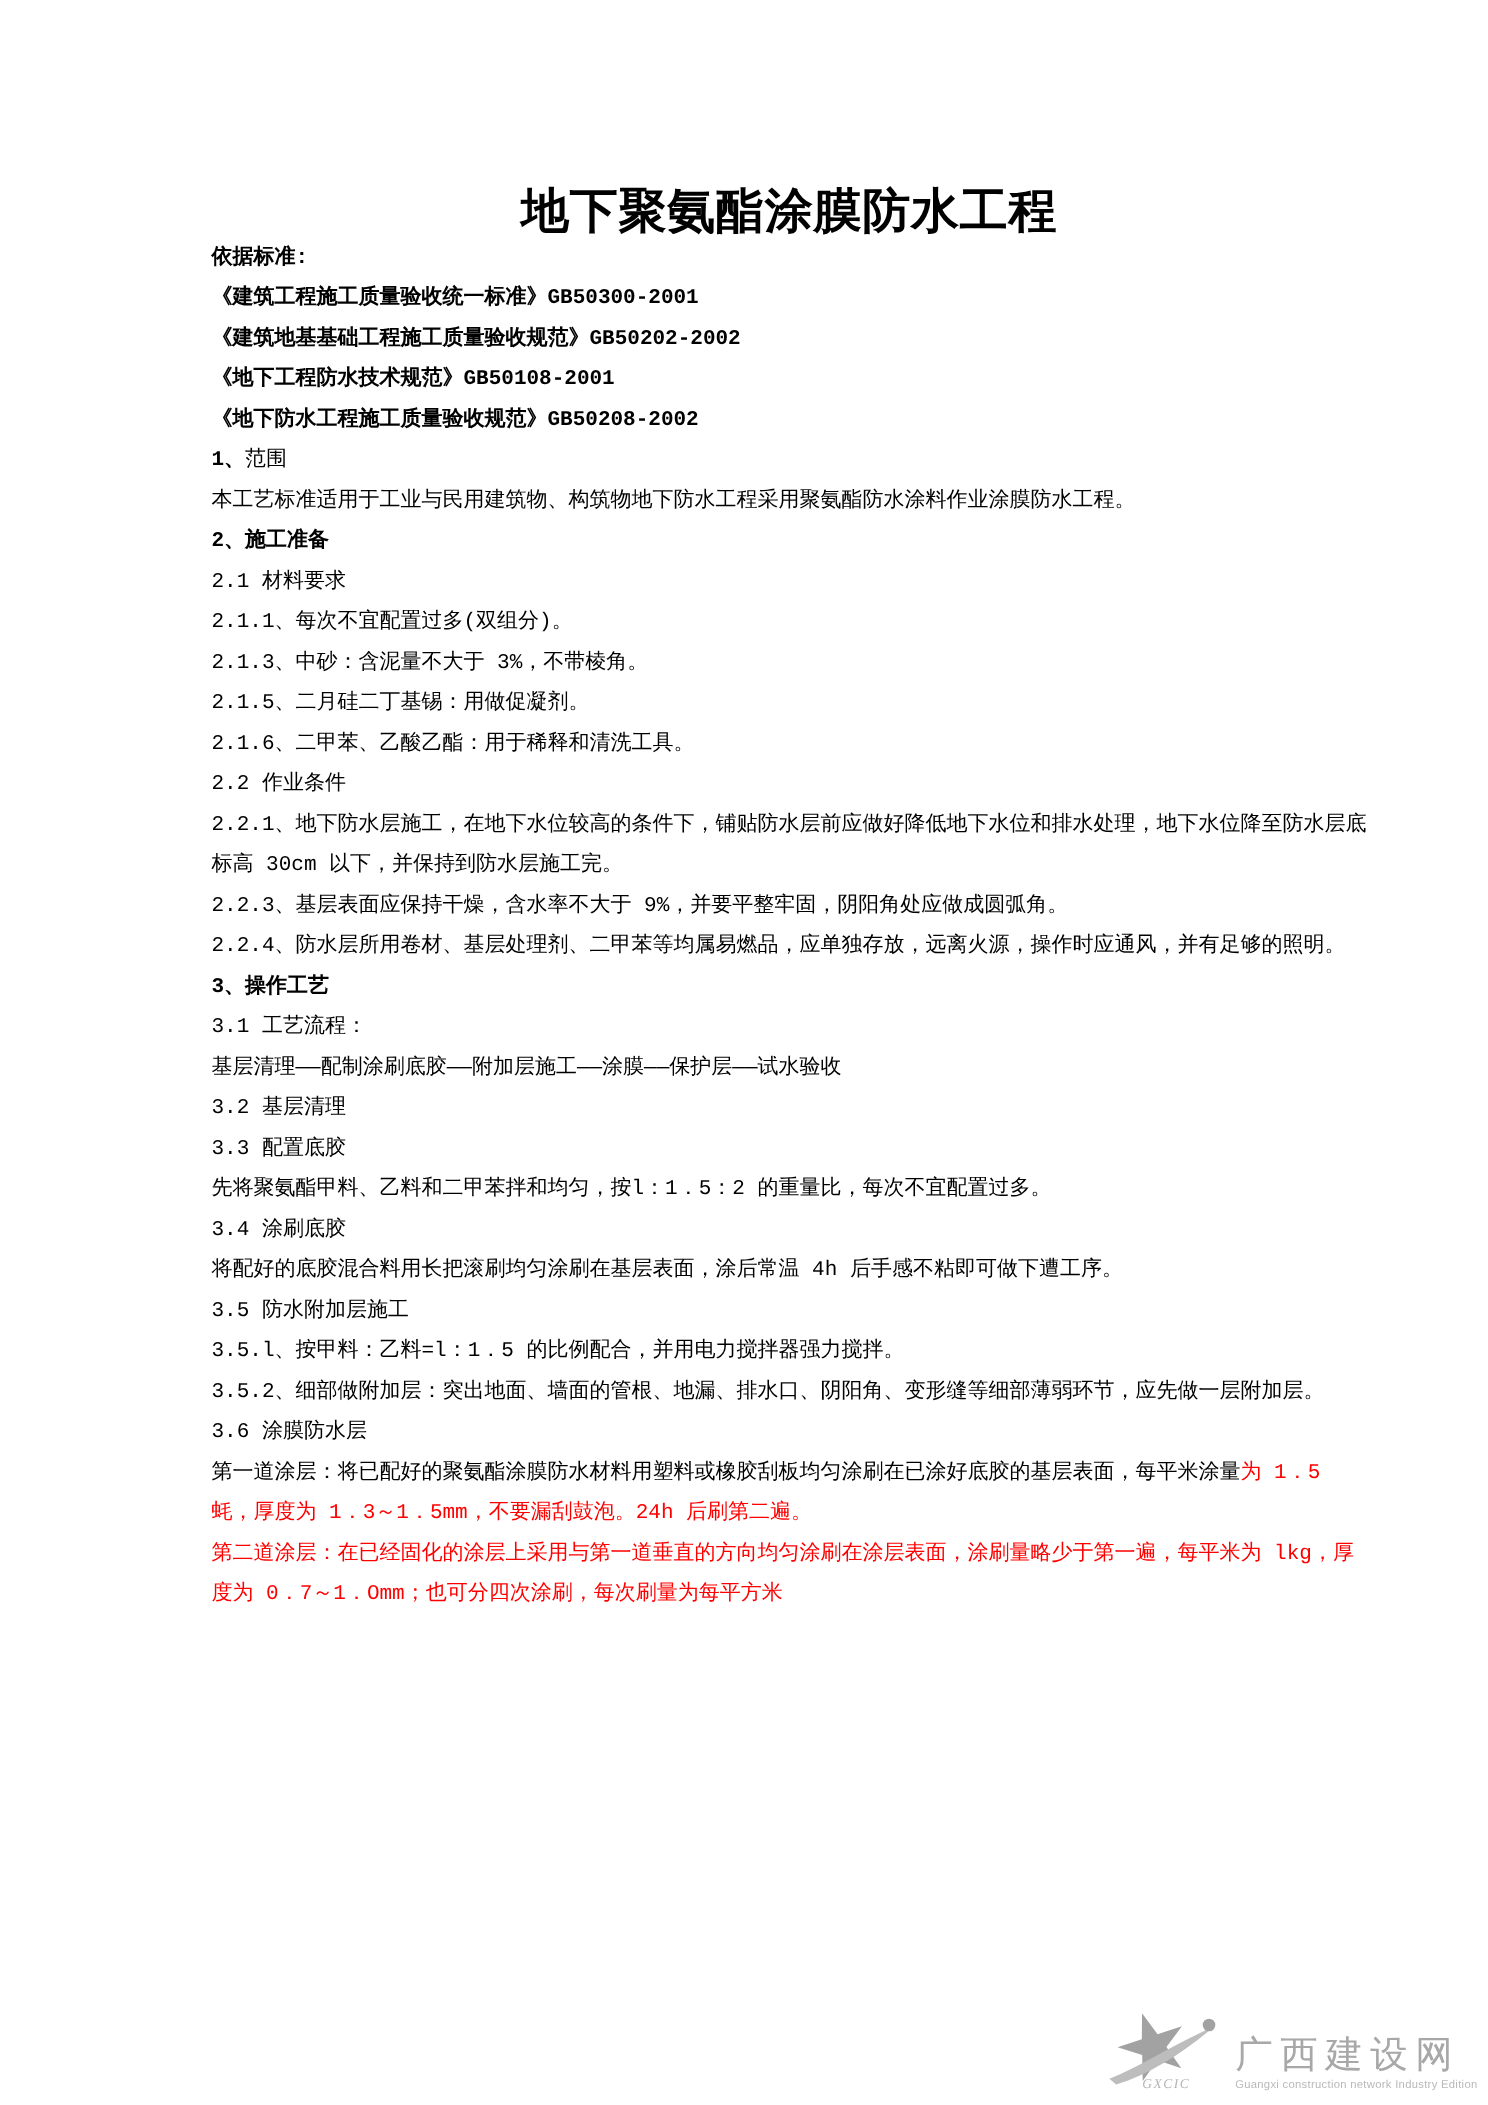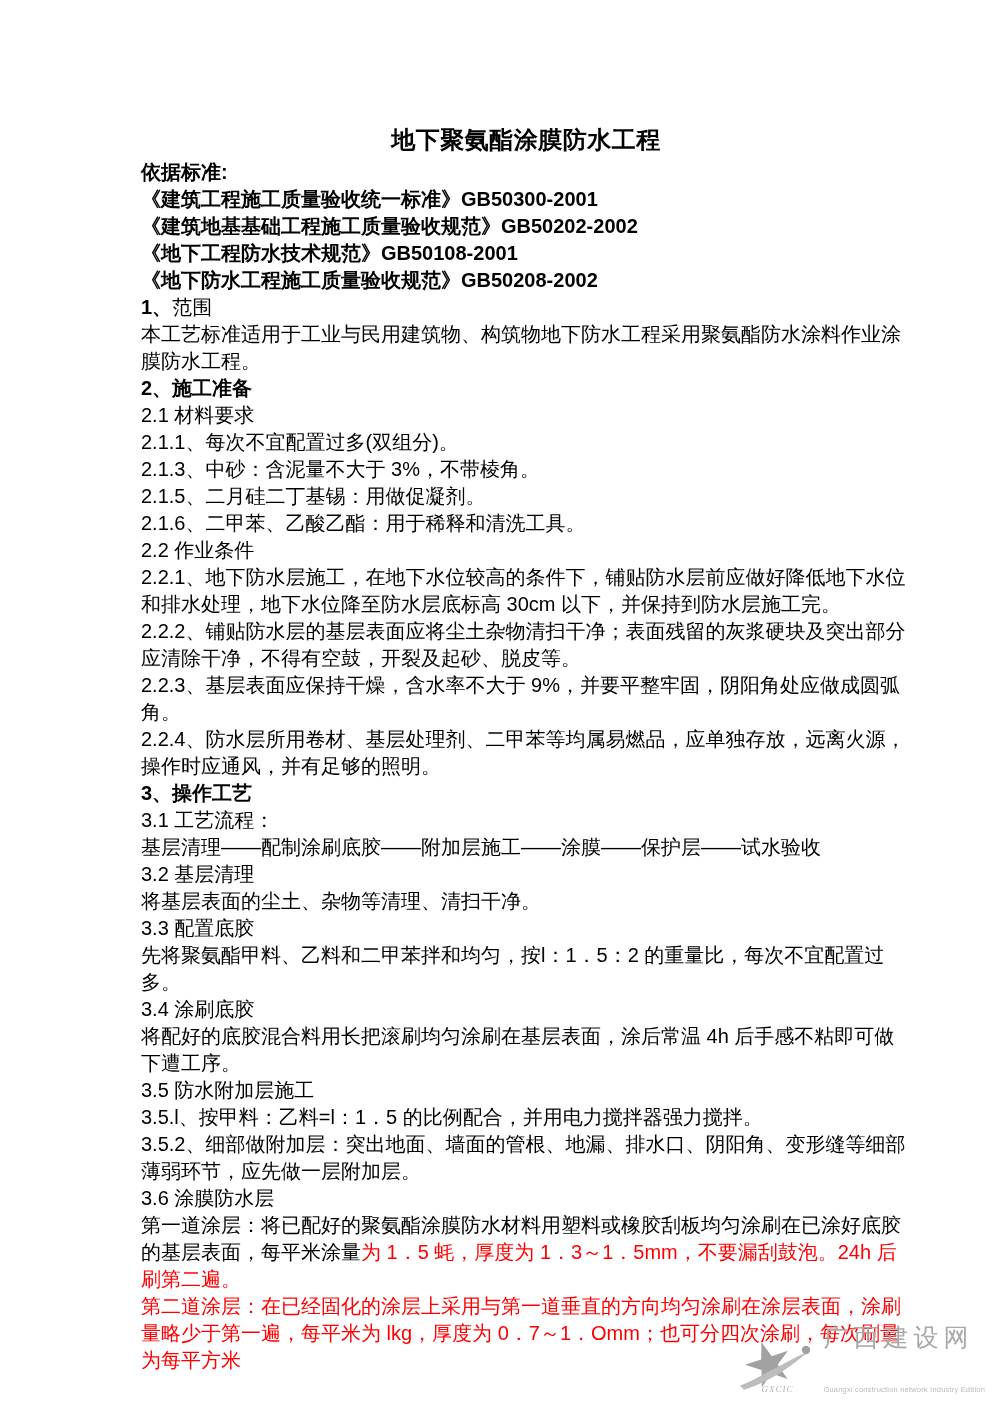--- a/index.html
+++ b/index.html
@@ -15,33 +15,34 @@
     font-family:"Liberation Sans","DejaVu Sans",sans-serif;
     color:#000000;
   }
   .sheet{
     position:absolute;
     left:141px;top:124px;
     width:770px;
   }
   .doc-title{
     margin:0 0 3px 0;
-    font-size:24px;
+    font-size:32px;
     font-weight:bold;
     line-height:32px;
     text-align:center;
     color:#000;
     letter-spacing:0.5px;
   }
   .doc-body .line{
     margin:0;
-    font-size:20px;
+    font-size:14px;
     line-height:27px;
     color:#000;
     word-break:break-all;
+    font-family:Liberation Mono, monospace;
   }
   .doc-body .line .bold{font-weight:bold;}
   .doc-body .line .red{color:var(--red);}
   
   .watermark{
     position:absolute;
     right:7px;bottom:9px;
     display:flex;
     align-items:flex-end;
     gap:4px;
@@ -71,21 +72,20 @@
     letter-spacing:5px;
     color:var(--wm);
     white-space:nowrap;
   }
   .wm-sub{
     font-size:7.5px;
     line-height:9px;
     color:#b9b9b9;
     letter-spacing:0.2px;
     white-space:nowrap;
-    margin-top:32px;
   }
 </style>
 </head>
 <body>
 
 <div class="sheet">
   <h1 class="doc-title">地下聚氨酯涂膜防水工程</h1>
   <div class="doc-body">
       <p class="line"><span class="bold">依据标准:</span></p>
       <p class="line"><span class="bold">《建筑工程施工质量验收统一标准》GB50300-2001</span></p>
@@ -95,28 +95,26 @@
       <p class="line"><span class="bold">1、</span><span>范围</span></p>
       <p class="line"><span>本工艺标准适用于工业与民用建筑物、构筑物地下防水工程采用聚氨酯防水涂料作业涂膜防水工程。</span></p>
       <p class="line"><span class="bold">2、施工准备</span></p>
       <p class="line"><span>2.1 材料要求</span></p>
       <p class="line"><span>2.1.1、每次不宜配置过多(双组分)。</span></p>
       <p class="line"><span>2.1.3、中砂：含泥量不大于 3%，不带棱角。</span></p>
       <p class="line"><span>2.1.5、二月硅二丁基锡：用做促凝剂。</span></p>
       <p class="line"><span>2.1.6、二甲苯、乙酸乙酯：用于稀释和清洗工具。</span></p>
       <p class="line"><span>2.2 作业条件</span></p>
       <p class="line"><span>2.2.1、地下防水层施工，在地下水位较高的条件下，铺贴防水层前应做好降低地下水位和排水处理，地下水位降至防水层底标高 30cm 以下，并保持到防水层施工完。</span></p>
-      <p class="line"><span>2.2.2、铺贴防水层的基层表面应将尘土杂物清扫干净；表面残留的灰浆硬块及突出部分应清除干净，不得有空鼓，开裂及起砂、脱皮等。</span></p>
       <p class="line"><span>2.2.3、基层表面应保持干燥，含水率不大于 9%，并要平整牢固，阴阳角处应做成圆弧角。</span></p>
       <p class="line"><span>2.2.4、防水层所用卷材、基层处理剂、二甲苯等均属易燃品，应单独存放，远离火源，操作时应通风，并有足够的照明。</span></p>
       <p class="line"><span class="bold">3、操作工艺</span></p>
       <p class="line"><span>3.1 工艺流程：</span></p>
       <p class="line"><span>基层清理——配制涂刷底胶——附加层施工——涂膜——保护层——试水验收</span></p>
       <p class="line"><span>3.2 基层清理</span></p>
-      <p class="line"><span>将基层表面的尘土、杂物等清理、清扫干净。</span></p>
       <p class="line"><span>3.3 配置底胶</span></p>
       <p class="line"><span>先将聚氨酯甲料、乙料和二甲苯拌和均匀，按l：1．5：2 的重量比，每次不宜配置过多。</span></p>
       <p class="line"><span>3.4 涂刷底胶</span></p>
       <p class="line"><span>将配好的底胶混合料用长把滚刷均匀涂刷在基层表面，涂后常温 4h 后手感不粘即可做下遭工序。</span></p>
       <p class="line"><span>3.5 防水附加层施工</span></p>
       <p class="line"><span>3.5.l、按甲料：乙料=l：1．5 的比例配合，并用电力搅拌器强力搅拌。</span></p>
       <p class="line"><span>3.5.2、细部做附加层：突出地面、墙面的管根、地漏、排水口、阴阳角、变形缝等细部薄弱环节，应先做一层附加层。</span></p>
       <p class="line"><span>3.6 涂膜防水层</span></p>
       <p class="line"><span>第一道涂层：将已配好的聚氨酯涂膜防水材料用塑料或橡胶刮板均匀涂刷在已涂好底胶的基层表面，每平米涂量</span><span class="red">为 1．5 蚝，厚度为 1．3～1．5mm，不要漏刮鼓泡。24h 后刷第二遍。</span></p>
       <p class="line"><span class="red">第二道涂层：在已经固化的涂层上采用与第一道垂直的方向均匀涂刷在涂层表面，涂刷量略少于第一遍，每平米为 lkg，厚度为 0．7～1．Omm；也可分四次涂刷，每次刷量为每平方米</span></p>

